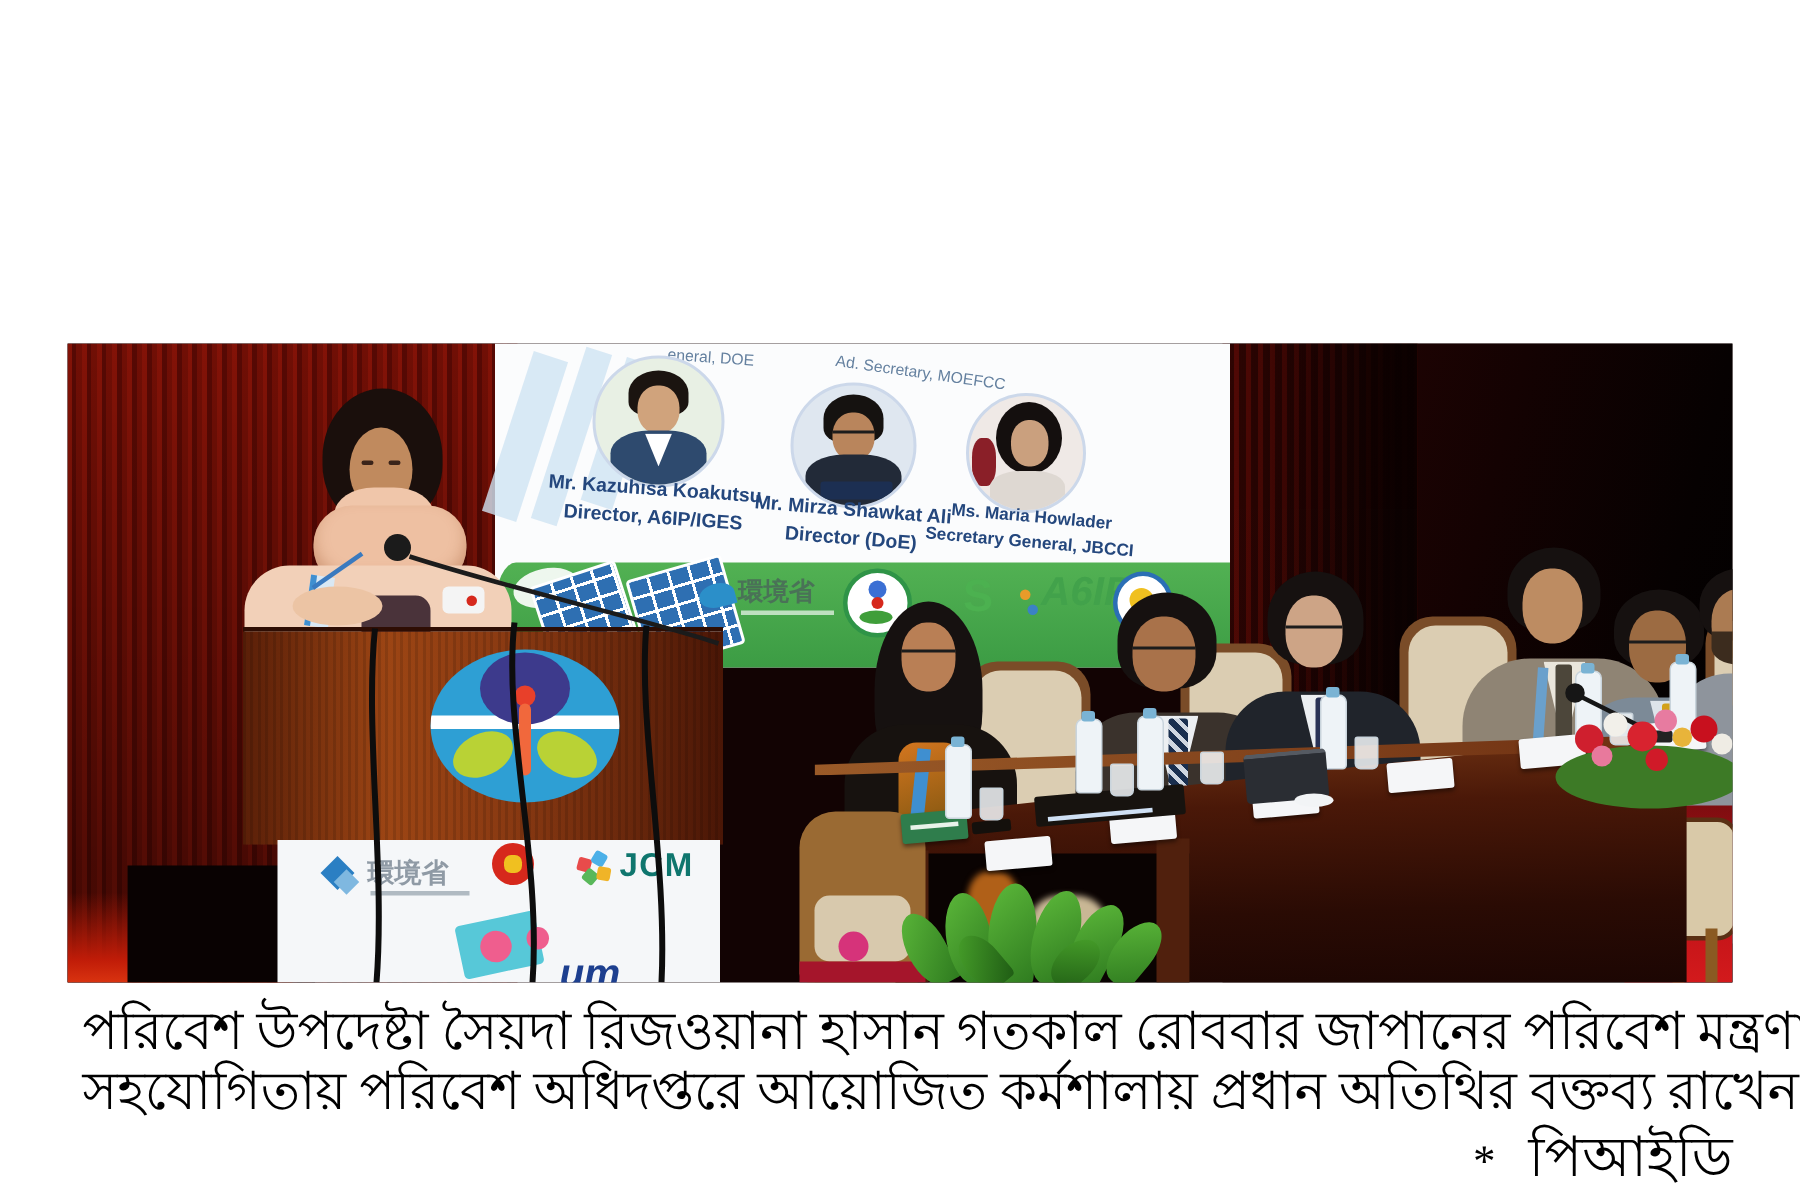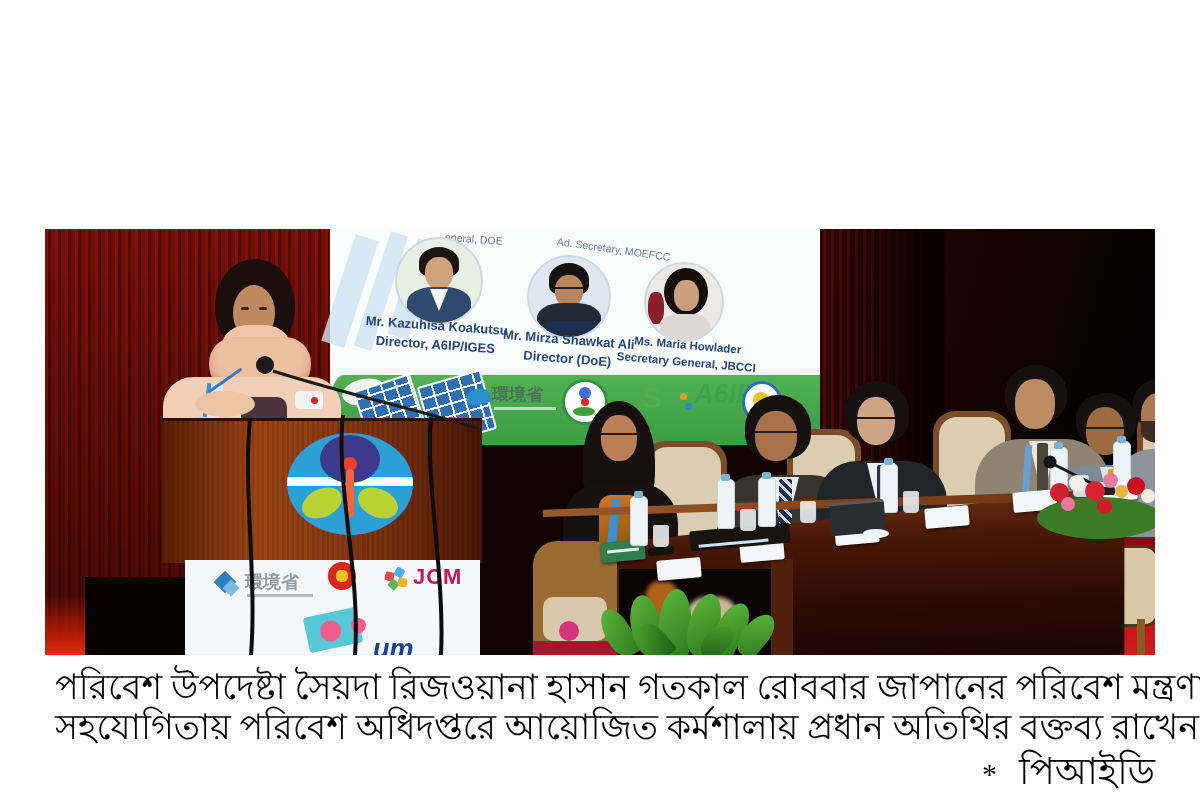--- a/index.html
+++ b/index.html
@@ -325,21 +325,21 @@
     <div class="abs" style="left:62px;top:34px;width:66px;height:3px;background:#b0bac2;"></div>
     <div class="abs" style="left:143px;top:2px;width:28px;height:28px;background:#d6281c;border-radius:50%;">
       <div class="abs" style="left:8px;top:8px;width:12px;height:12px;background:#f0c020;border-radius:40%;"></div>
     </div>
     <div class="abs" style="left:200px;top:8px;width:22px;height:22px;">
       <div class="abs" style="left:0;top:4px;width:9px;height:9px;background:#e84b4b;border-radius:2px;transform:rotate(15deg);"></div>
       <div class="abs" style="left:10px;top:0;width:9px;height:9px;background:#4bb0e8;border-radius:2px;transform:rotate(30deg);"></div>
       <div class="abs" style="left:4px;top:12px;width:9px;height:9px;background:#59b85a;border-radius:2px;transform:rotate(40deg);"></div>
       <div class="abs" style="left:13px;top:10px;width:9px;height:9px;background:#f0b428;border-radius:2px;transform:rotate(10deg);"></div>
     </div>
-    <div class="abs" style="left:228px;top:4px;font-weight:bold;font-size:22px;letter-spacing:1px;color:#be185d;">JCM</div>
+    <div class="abs" style="left:228px;top:4px;font-weight:bold;font-size:22px;letter-spacing:1px;color:#0f766e;">JCM</div>
     <div class="abs" style="left:121px;top:52px;width:54px;height:36px;background:#57c8d8;border-radius:3px;transform:rotate(-12deg);">
       <div class="abs" style="left:14px;top:8px;width:21px;height:21px;background:#ef5e8e;border-radius:50%;"></div>
     </div>
     <div class="abs" style="left:166px;top:58px;width:15px;height:15px;background:#ef5e8e;border-radius:50%;"></div>
     <div class="abs" style="left:188px;top:74px;font-weight:bold;font-style:italic;font-size:27px;color:#1d3f8f;">um</div>
   </div>
 
   <svg class="abs cables">
     <path d="M205,190 C198,258 212,350 206,426" stroke="#0d0d0d" stroke-width="4" fill="none"></path>
     <path d="M298,186 C290,252 316,345 310,426" stroke="#0d0d0d" stroke-width="4" fill="none"></path>

